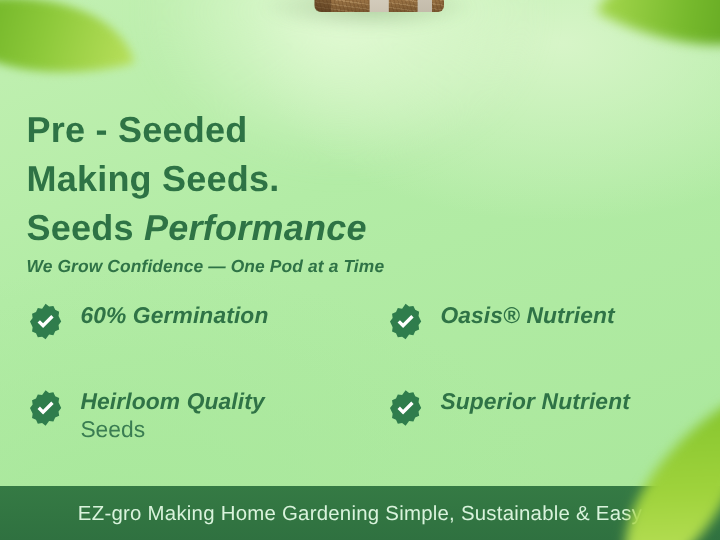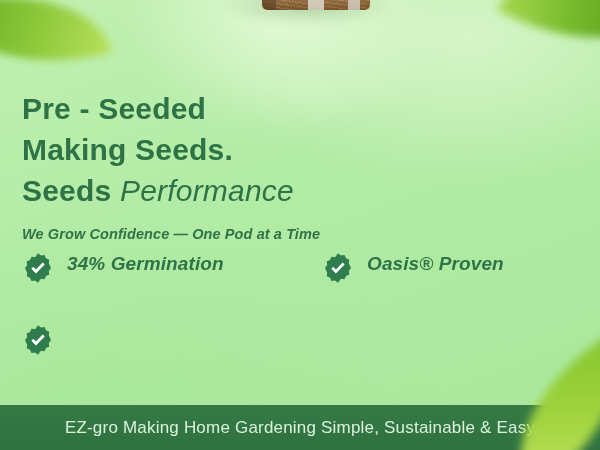--- a/index.html
+++ b/index.html
@@ -76,23 +76,23 @@
 
   
   .headline{
     position:absolute;left:22px;top:88px;z-index:4;
     color:#2e7345;
   }
   .h-line{
     font-size:30px;line-height:41px;font-weight:700;letter-spacing:.2px;
     white-space:nowrap;
   }
-  .h-line .accent{font-style:italic;font-weight:400;}
+  .h-line .accent{font-style:italic;font-weight:700;}
   .subtitle{
-    margin-top:15px;font-size:14.5px;font-style:italic;font-weight:700;
+    margin-top:4px;font-size:14.5px;font-style:italic;font-weight:700;
     color:#2f7346;letter-spacing:.1px;white-space:nowrap;
   }
 
   
   .features{
     position:absolute;left:22px;top:251px;width:556px;z-index:4;
     display:grid;grid-template-columns:300px 256px;grid-auto-rows:72px;
   }
   .feature{display:flex;align-items:flex-start;gap:13px;}
   .badge{position:relative;width:32px;height:32px;flex:0 0 32px;margin-top:1px;}
@@ -149,47 +149,60 @@
   <div class="features">
 
     <div class="feature">
       <span class="badge">
         <svg viewBox="0 0 32 32" aria-hidden="true">
           <path fill="#2f7d4c" d="M16 1.2l2.9 2.2 3.6-.5 1.5 3.3 3.3 1.5-.5 3.6L29 16l-2.2 2.9.5 3.6-3.3 1.5-1.5 3.3-3.6-.5L16 30.8l-2.9-2.2-3.6.5-1.5-3.3-3.3-1.5.5-3.6L3 16l2.2-2.9-.5-3.6 3.3-1.5 1.5-3.3 3.6.5z"></path>
           <path fill="#ffffff" d="M13.9 21.4l-4.6-4.6 2-2 2.6 2.6 6.8-6.8 2 2z"></path>
         </svg>
       </span>
       <span class="feat-text">
-        <span class="feat-l1" style="display: block;">34% Germination</span>
-
-      </span>
-    </div>
-
-    <div class="feature">
-      <span class="badge">
-        <svg viewBox="0 0 32 32" aria-hidden="true">
-          <path fill="#2f7d4c" d="M16 1.2l2.9 2.2 3.6-.5 1.5 3.3 3.3 1.5-.5 3.6L29 16l-2.2 2.9.5 3.6-3.3 1.5-1.5 3.3-3.6-.5L16 30.8l-2.9-2.2-3.6.5-1.5-3.3-3.3-1.5.5-3.6L3 16l2.2-2.9-.5-3.6 3.3-1.5 1.5-3.3 3.6.5z"></path>
-          <path fill="#ffffff" d="M13.9 21.4l-4.6-4.6 2-2 2.6 2.6 6.8-6.8 2 2z"></path>
-        </svg>
-      </span>
-      <span class="feat-text">
-        <span class="feat-l1" style="display: block;">Oasis® Proven</span>
-
-      </span>
-    </div>
-
-
-    <div class="feature">
-      <span class="badge">
-        <svg viewBox="0 0 32 32" aria-hidden="true">
-          <path fill="#2f7d4c" d="M16 1.2l2.9 2.2 3.6-.5 1.5 3.3 3.3 1.5-.5 3.6L29 16l-2.2 2.9.5 3.6-3.3 1.5-1.5 3.3-3.6-.5L16 30.8l-2.9-2.2-3.6.5-1.5-3.3-3.3-1.5.5-3.6L3 16l2.2-2.9-.5-3.6 3.3-1.5 1.5-3.3 3.6.5z"></path>
-          <path fill="#ffffff" d="M13.9 21.4l-4.6-4.6 2-2 2.6 2.6 6.8-6.8 2 2z"></path>
-        </svg>
-      </span>
-      <span class="feat-text">
+        <span class="feat-l1" style="display: block;">60% Germination</span>
+
+      </span>
+    </div>
+
+    <div class="feature">
+      <span class="badge">
+        <svg viewBox="0 0 32 32" aria-hidden="true">
+          <path fill="#2f7d4c" d="M16 1.2l2.9 2.2 3.6-.5 1.5 3.3 3.3 1.5-.5 3.6L29 16l-2.2 2.9.5 3.6-3.3 1.5-1.5 3.3-3.6-.5L16 30.8l-2.9-2.2-3.6.5-1.5-3.3-3.3-1.5.5-3.6L3 16l2.2-2.9-.5-3.6 3.3-1.5 1.5-3.3 3.6.5z"></path>
+          <path fill="#ffffff" d="M13.9 21.4l-4.6-4.6 2-2 2.6 2.6 6.8-6.8 2 2z"></path>
+        </svg>
+      </span>
+      <span class="feat-text">
+        <span class="feat-l1" style="display: block;">Oasis® Nutrient</span>
+
+      </span>
+    </div>
+
+    <div class="feature">
+      <span class="badge">
+        <svg viewBox="0 0 32 32" aria-hidden="true">
+          <path fill="#2f7d4c" d="M16 1.2l2.9 2.2 3.6-.5 1.5 3.3 3.3 1.5-.5 3.6L29 16l-2.2 2.9.5 3.6-3.3 1.5-1.5 3.3-3.6-.5L16 30.8l-2.9-2.2-3.6.5-1.5-3.3-3.3-1.5.5-3.6L3 16l2.2-2.9-.5-3.6 3.3-1.5 1.5-3.3 3.6.5z"></path>
+          <path fill="#ffffff" d="M13.9 21.4l-4.6-4.6 2-2 2.6 2.6 6.8-6.8 2 2z"></path>
+        </svg>
+      </span>
+      <span class="feat-text">
+        <span class="feat-l1" style="display: block;">Heirloom Quality</span>
+        <span class="feat-l2" style="display: block;">Seeds</span>
+      </span>
+    </div>
+
+    <div class="feature">
+      <span class="badge">
+        <svg viewBox="0 0 32 32" aria-hidden="true">
+          <path fill="#2f7d4c" d="M16 1.2l2.9 2.2 3.6-.5 1.5 3.3 3.3 1.5-.5 3.6L29 16l-2.2 2.9.5 3.6-3.3 1.5-1.5 3.3-3.6-.5L16 30.8l-2.9-2.2-3.6.5-1.5-3.3-3.3-1.5.5-3.6L3 16l2.2-2.9-.5-3.6 3.3-1.5 1.5-3.3 3.6.5z"></path>
+          <path fill="#ffffff" d="M13.9 21.4l-4.6-4.6 2-2 2.6 2.6 6.8-6.8 2 2z"></path>
+        </svg>
+      </span>
+      <span class="feat-text">
+        <span class="feat-l1" style="display: block;">Superior Nutrient</span>
       </span>
     </div>
 
   </div>
 
   <div class="footer">
     <span class="footer-text">EZ-gro Making Home Gardening Simple, Sustainable &amp; Easy</span>
   </div>
 
 </div>

